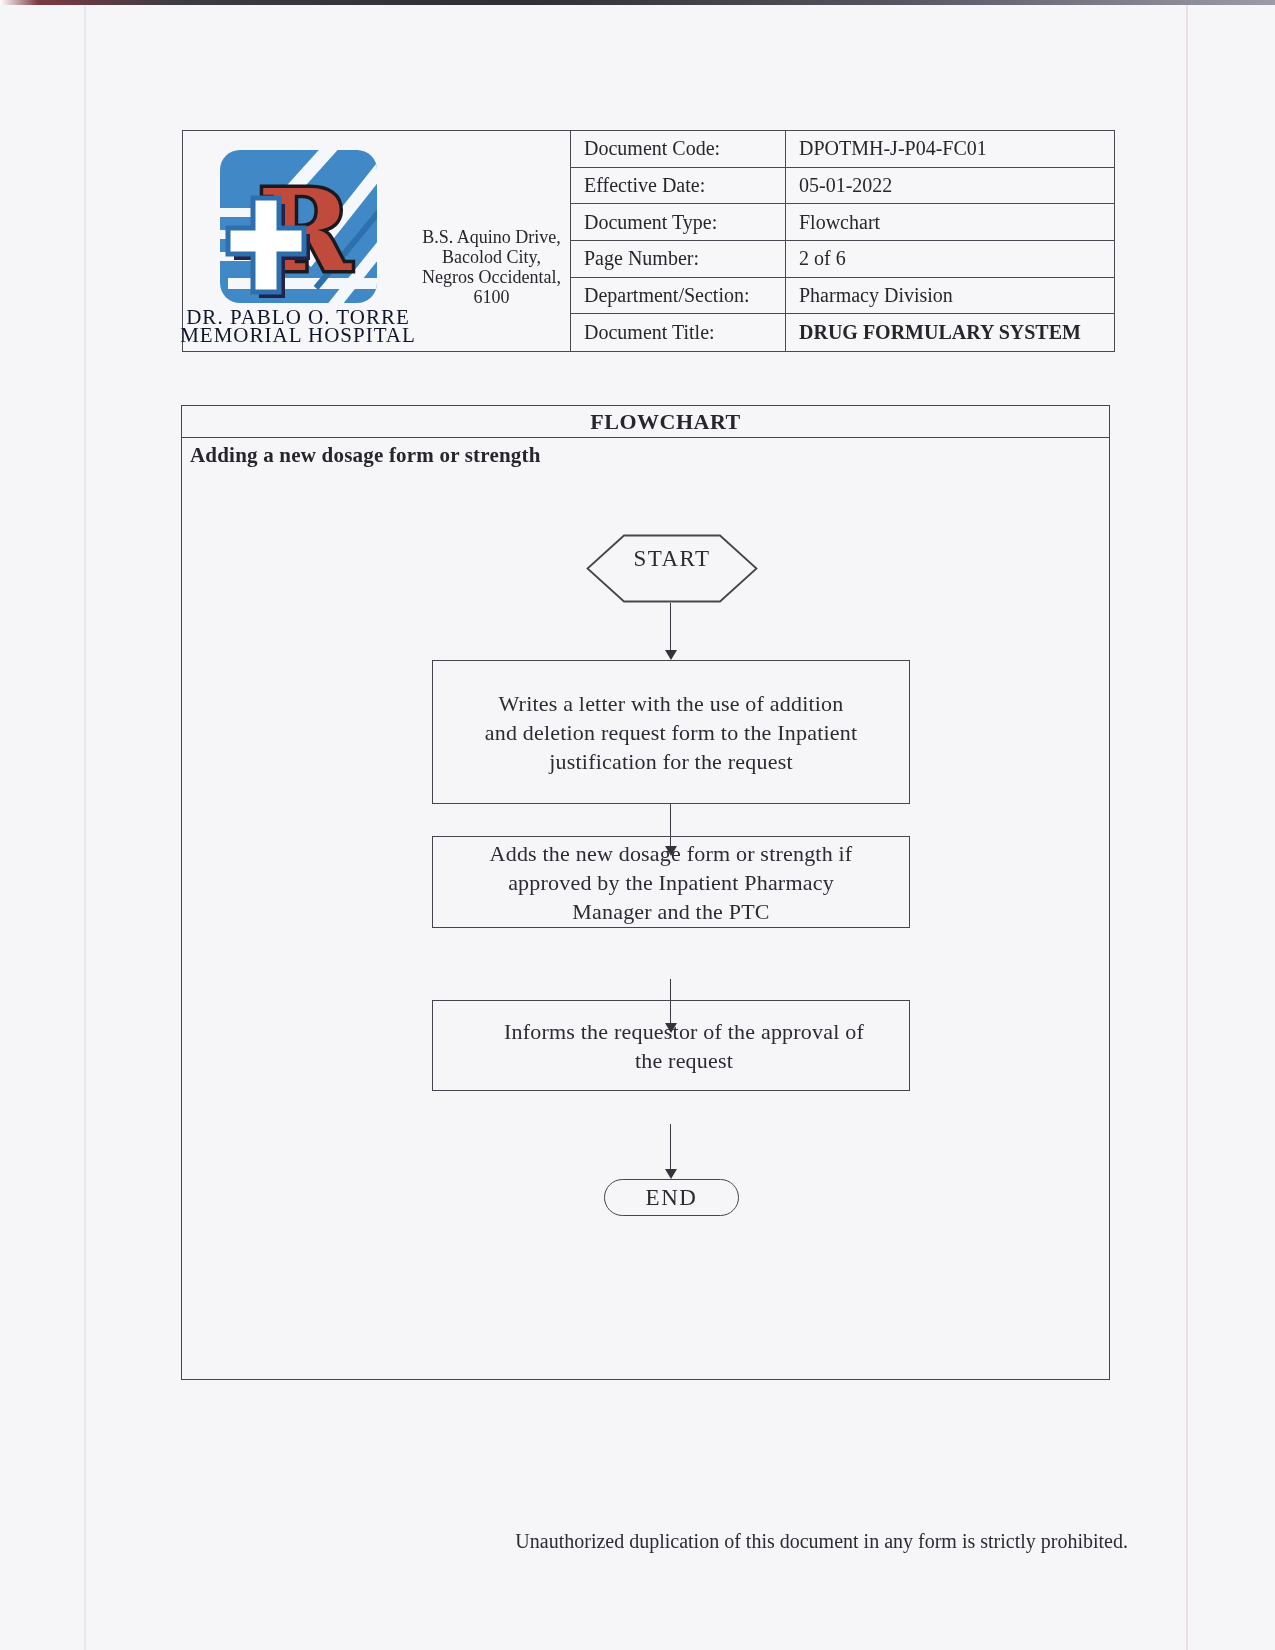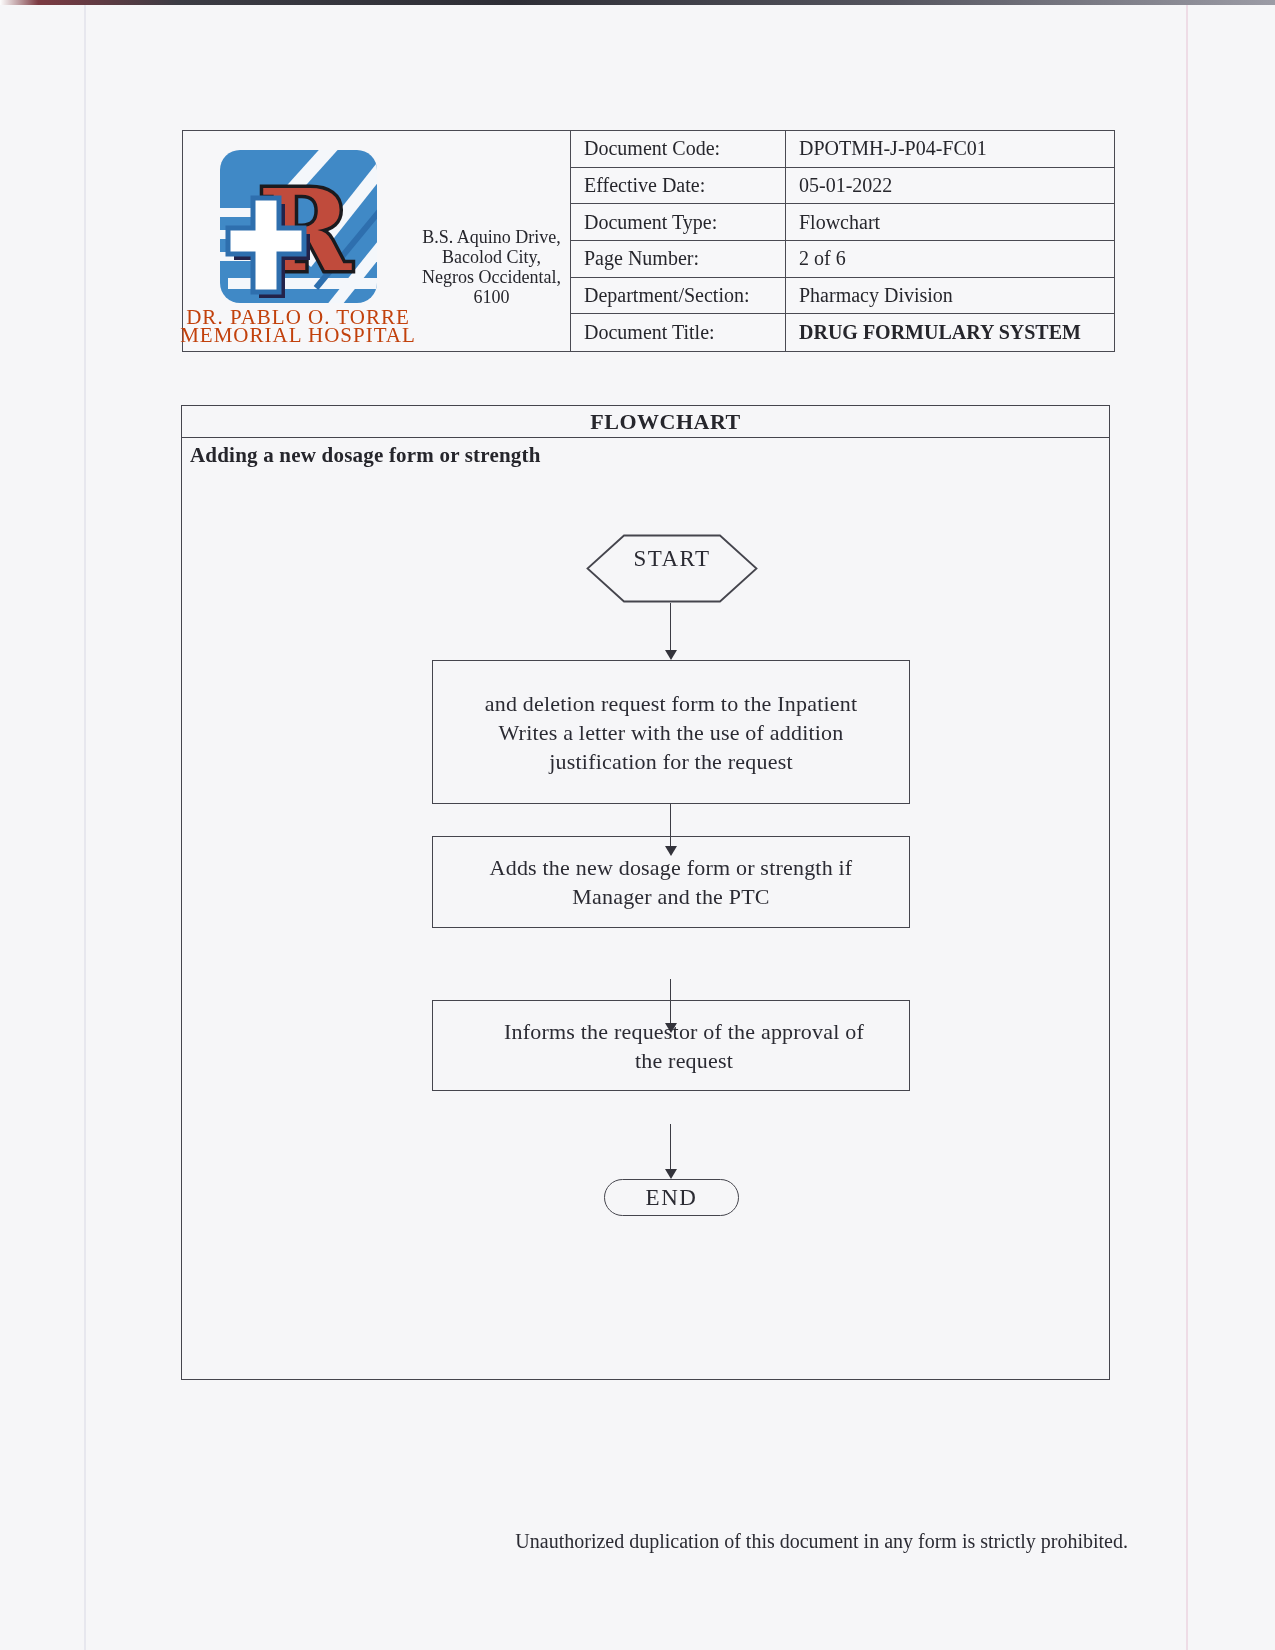--- a/index.html
+++ b/index.html
@@ -22,21 +22,21 @@
   .scan-line-right { position: absolute; top: 5px; bottom: 0; left: 1186px; width: 2px; background: #eedce6; }
 
   
   .header-table {
     position: absolute; left: 182px; top: 130px; width: 933px; height: 222px;
     border: 1.5px solid #4a4a52; display: flex; box-sizing: border-box;
     background: #f7f7f9;
   }
   .left-cell { width: 388px; display: flex; border-right: 1px solid #4a4a52; box-sizing: border-box; }
   .logo-col { width: 230px; display: flex; flex-direction: column; align-items: center; padding-top: 17px; box-sizing: border-box; }
-  .hosp-name { margin-top: 3px; text-align: center; font-size: 21px; line-height: 18px; letter-spacing: 1px; color: #c2410c; white-space: nowrap; }
+  .hosp-name { margin-top: 3px; text-align: center; font-size: 21px; line-height: 18px; letter-spacing: 1px; color: #0f172a; white-space: nowrap; }
   .addr-col { flex: 1; display: flex; flex-direction: column; justify-content: center; align-items: center; text-align: center; padding-top: 52px; font-size: 18px; line-height: 20px; box-sizing: border-box; }
   .fields { flex: 1; display: grid; grid-template-columns: 215px 1fr; grid-auto-rows: 1fr; }
   .f-label, .f-value {
     border-bottom: 1px solid #4a4a52; display: flex; align-items: center;
     font-size: 20px; box-sizing: border-box;
   }
   .f-label { padding-left: 13px; border-right: 1px solid #4a4a52; }
   .f-value { padding-left: 13px; }
   .row-last { border-bottom: none; }
   .f-bold { font-weight: bold; }
@@ -170,32 +170,33 @@
       </svg>
       <div class="shape-label">START</div>
     </div>
 
     <div class="arrow" style="left:482px; top:197px; height:57px;">
       <div class="shaft"></div>
       <div class="head"></div>
     </div>
 
     <div class="p-box p-box-1">
+      <div>Writes a letter with the use of addition</div>
       <div>and deletion request form to the Inpatient</div>
-      <div>Writes a letter with the use of addition</div>
       <div>justification for the request</div>
     </div>
 
     <div class="arrow" style="left:482px; top:398px; height:52px;">
       <div class="shaft"></div>
       <div class="head"></div>
     </div>
 
     <div class="p-box p-box-2">
       <div>Adds the new dosage form or strength if</div>
+      <div>approved by the Inpatient Pharmacy</div>
       <div>Manager and the PTC</div>
     </div>
 
     <div class="arrow" style="left:482px; top:573px; height:54px;">
       <div class="shaft"></div>
       <div class="head"></div>
     </div>
 
     <div class="p-box p-box-3">
       <div>Informs the requestor of the approval of</div>

